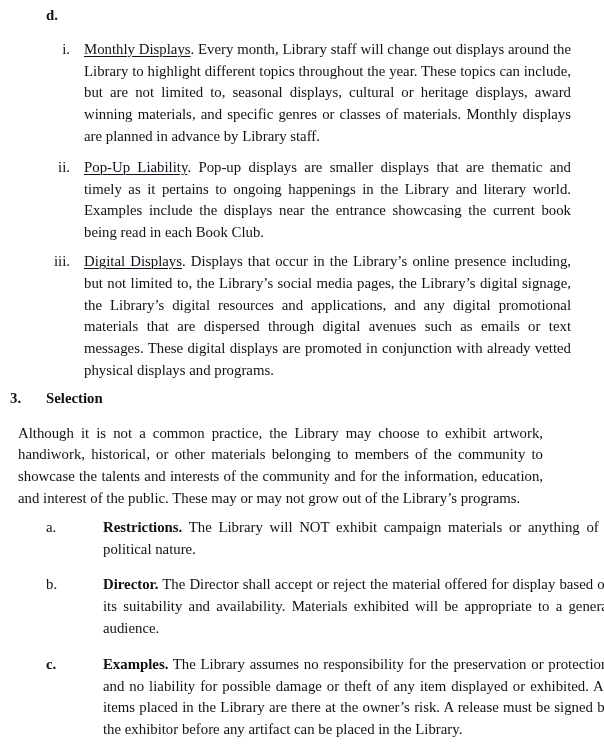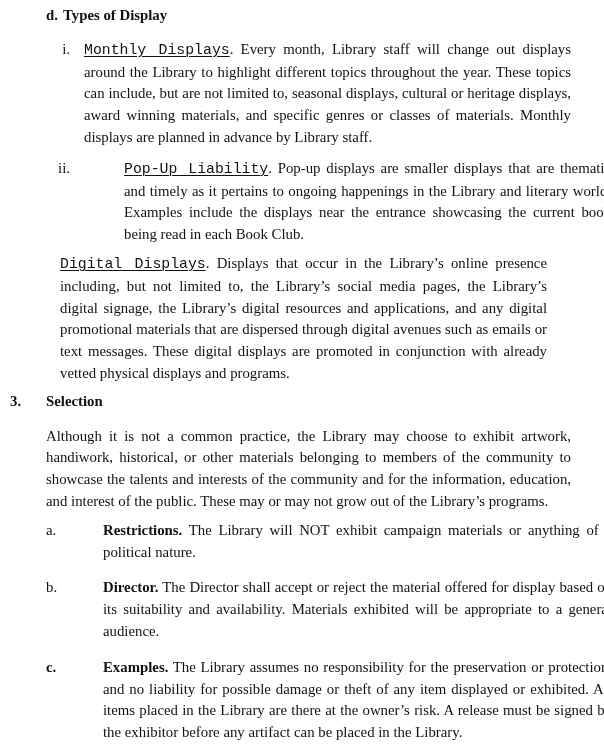--- a/index.html
+++ b/index.html
@@ -48,72 +48,71 @@
   }
   .roman-item .rtext {
     width: 487px;
     flex: none;
     margin-left: 14px;
     text-align: justify;
   }
 
   
   .intro {
-    margin-left: 46px;
+    margin-left: 18px;
     width: 525px;
     text-align: justify;
     margin-top: 13px;
   }
 
   
   .letter-item { display: flex; margin-left: 46px; }
   .letter-item .ln { width: 17px; flex: none; }
   .letter-item .ltext {
     width: 509px;
     flex: none;
     text-align: justify;
     margin-left: 40px;
   }
 
   .u {
     text-decoration: underline;
     text-decoration-thickness: 1px;
     text-underline-offset: 2px;
-    font-family: Liberation Mono, monospace;
   }
   .b { font-weight: bold; }
 
   .mt-i   { margin-top: 12px; }
-  .mt-ii  { margin-top: 9px; gap: 40px; }
+  .mt-ii  { margin-top: 9px; }
   .mt-iii { margin-top: 7px; }
   .mt-a   { margin-top: 7px; }
   .mt-b   { margin-top: 14px; }
   .mt-c   { margin-top: 14px; }
 </style>
 </head>
 <body>
 
 <div class="page">
 
   <div class="heading-sub">
     <span class="mk">d.</span>
-    <span>Types of Display</span>
   </div>
 
   <div class="roman-item mt-i">
     <span class="rn">i.</span>
     <p class="rtext"><span class="u">Monthly Displays</span><span>. Every month, Library staff will change out displays around the Library to highlight different topics throughout the year. These topics can include, but are not limited to, seasonal displays, cultural or heritage displays, award winning materials, and specific genres or classes of materials. Monthly displays are planned in advance by Library staff.</span></p>
   </div>
 
   <div class="roman-item mt-ii">
     <span class="rn">ii.</span>
     <p class="rtext"><span class="u">Pop-Up Liability</span><span>. Pop-up displays are smaller displays that are thematic and timely as it pertains to ongoing happenings in the Library and literary world. Examples include the displays near the entrance showcasing the current book being read in each Book Club.</span></p>
   </div>
 
   <div class="roman-item mt-iii">
+    <span class="rn">iii.</span>
     <p class="rtext"><span class="u">Digital Displays</span><span>. Displays that occur in the Library’s online presence including, but not limited to, the Library’s social media pages, the Library’s digital signage, the Library’s digital resources and applications, and any digital promotional materials that are dispersed through digital avenues such as emails or text messages. These digital displays are promoted in conjunction with already vetted physical displays and programs.</span></p>
   </div>
 
   <div class="heading-main">
     <span class="mk3">3.</span>
     <span>Selection</span>
   </div>
 
   <p class="intro">Although it is not a common practice, the Library may choose to exhibit artwork, handiwork, historical, or other materials belonging to members of the community to showcase the talents and interests of the community and for the information, education, and interest of the public. These may or may not grow out of the Library’s programs.</p>
 

